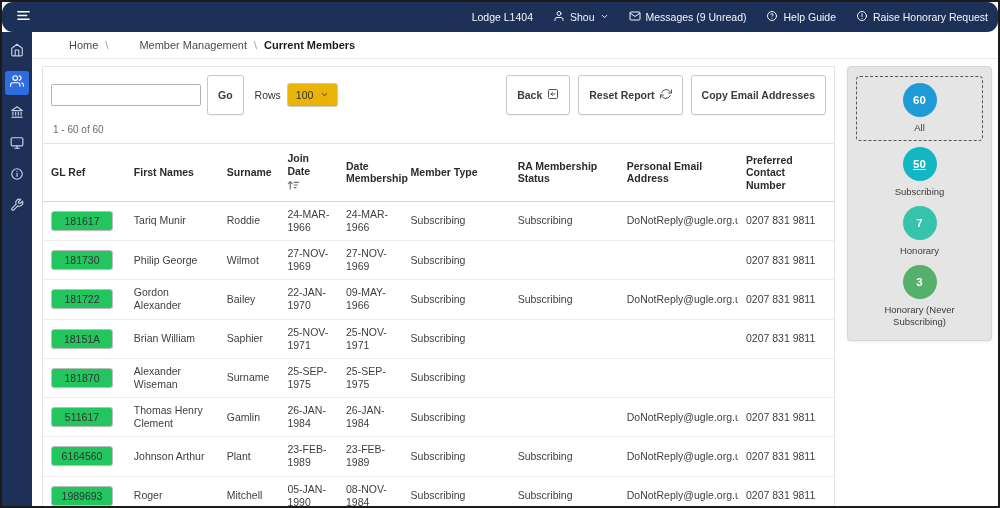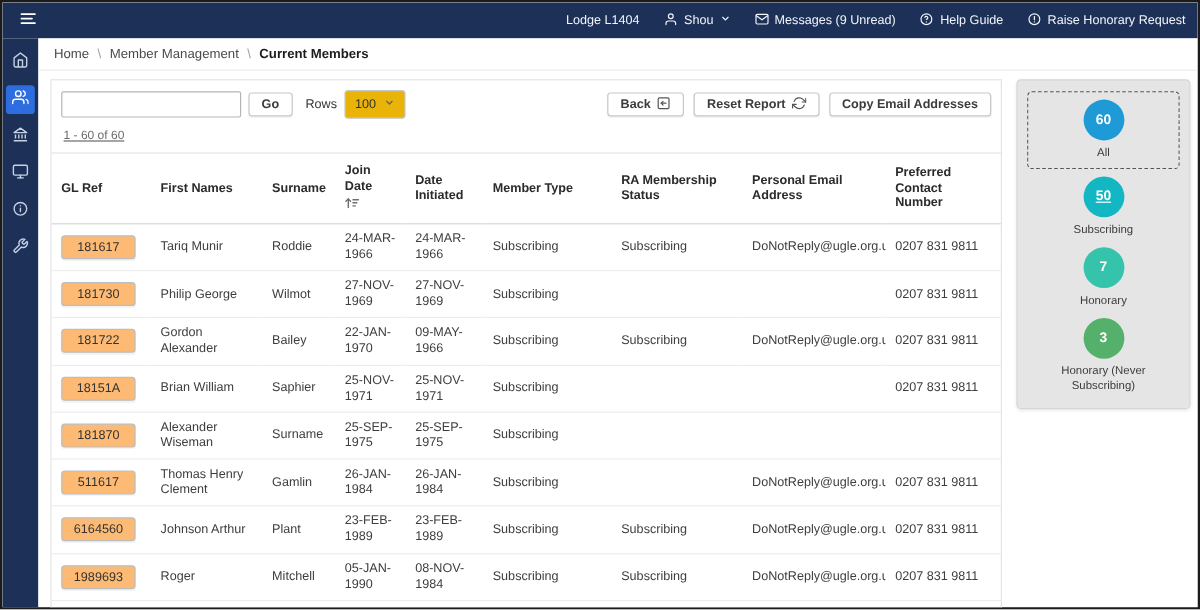--- a/index.html
+++ b/index.html
@@ -1,58 +1,58 @@
 <!DOCTYPE html>
 <html><head>
 <meta charset="utf-8">
 <style>
   * { margin:0; padding:0; box-sizing:border-box; }
   html,body { background:#fff; font-family:"Liberation Sans", sans-serif; }
   .frame { width:1000px; height:508px; border:2px solid #1b1b1b; background:#fff; overflow:hidden; display:flex; flex-direction:column; }
 
   
-  .topbar { flex:0 0 30px; height:30px; background:#1d3057; color:#fff; display:flex; align-items:center; padding:0 10px; }
+  .topbar { flex:0 0 30px; height:30px; background:#1d3057; color:#fff; display:flex; align-items:center; padding:0 10px;border-radius:11px; }
   .hamburger { background:none; border:none; color:#fff; width:22px; height:22px; display:flex; align-items:center; justify-content:center; cursor:pointer; }
   .hamburger svg { width:15px; height:15px; }
   .topbar-right { margin-left:auto; display:flex; align-items:center; gap:20px; font-size:10.5px; }
   .tb-item { display:flex; align-items:center; gap:5px; cursor:pointer; white-space:nowrap; color:#f2f5fa; }
   .tb-item svg { width:12px; height:12px; flex:0 0 auto; }
   .tb-item .chev { width:9px; height:9px; }
 
   
   .app-body { flex:1; display:flex; min-height:0; }
   .sidebar { flex:0 0 30px; width:30px; background:#1d3057; display:flex; flex-direction:column; align-items:center; padding-top:8px; gap:7px; }
   .side-icon { width:24px; height:24px; border-radius:3px; display:flex; align-items:center; justify-content:center; color:#c6d1e4; cursor:pointer; }
   .side-icon svg { width:14px; height:14px; }
   .side-icon.active { background:#2e6de0; color:#fff; }
 
   .main { flex:1; min-width:0; display:flex; flex-direction:column; background:#fff; }
   .breadcrumb { flex:0 0 27px; display:flex; align-items:center; gap:7px; padding:0 13px; font-size:11px; color:#4a4a4a; border-bottom:1px solid #ebebeb; }
-  .breadcrumb a { color:#4a4a4a; text-decoration:none; cursor:pointer; }
+  .breadcrumb a { color:#4a4a4a; text-decoration:none; cursor:pointer;margin-left:24px; }
   .breadcrumb .sep { color:#9aa0a6; }
   .breadcrumb .current { color:#1c1c1c; font-weight:bold; }
 
   .content { flex:1; display:flex; align-items:flex-start; gap:12px; padding:7px 10px 0 10px; min-height:0; }
 
   
   .report { flex:0 0 793px; width:793px; border:1px solid #e4e4e4; background:#fff; }
   .toolbar { display:flex; align-items:center; gap:6px; padding:8px; }
   .search { width:150px; height:22px; border:1px solid #b5b5b5; border-radius:2px; padding:0 6px; font-family:"Liberation Sans",sans-serif; font-size:10.5px; color:#333; }
-  .btn { display:inline-flex; align-items:center; gap:5px; background:#fff; border:1px solid #c8c8c8; border-radius:3px; height:20px; padding:0 10px; font-family:"Liberation Sans",sans-serif; font-size:10.5px; font-weight:bold; color:#3c3c3c; cursor:pointer; box-shadow:0 1px 1px rgba(0,0,0,0.05); white-space:nowrap; }
+  .btn { display:inline-flex; align-items:center; gap:5px; background:#fff; border:1px solid #c8c8c8; border-radius:3px; height:40px; padding:0 10px; font-family:"Liberation Sans",sans-serif; font-size:10.5px; font-weight:bold; color:#3c3c3c; cursor:pointer; box-shadow:0 1px 1px rgba(0,0,0,0.05); white-space:nowrap; }
   .btn svg { width:12px; height:12px; color:#555; }
   .rows-label { font-size:10.5px; color:#333; margin-left:5px; }
   .selectbox { display:inline-flex; align-items:center; gap:7px; border:1px solid #c8c8c8; border-radius:3px; height:24px; padding:0 8px; font-size:10.5px; color:#333; background:#eab308; cursor:pointer; }
   .selectbox svg { width:9px; height:9px; color:#666; }
   .toolbar-right { margin-left:auto; display:flex; gap:8px; }
-  .pagination { font-size:10px; color:#6b6b6b; padding:1px 10px 8px;text-decoration:underline; }
+  .pagination { font-size:10px; color:#6b6b6b; padding:1px 10px 8px; }
 
   table { width:100%; border-collapse:collapse; table-layout:fixed; font-size:10.5px; color:#3e3e3e; }
   thead th { text-align:left; font-weight:bold; color:#2b2b2b; padding:8px; border-top:1px solid #e4e4e4; border-bottom:1px solid #d6d6d6; vertical-align:middle; line-height:1.2; cursor:pointer; }
   tbody td { padding:6px 8px; border-bottom:1px solid #ededed; vertical-align:middle; line-height:1.25; }
-  .glref { background:#fdba74; border:1px solid #bdbdbd; border-radius:3px; width:62px; padding:3px 0; text-align:center; font-family:"Liberation Sans",sans-serif; font-size:10.5px; color:#333; cursor:pointer; box-shadow:0 1px 1px rgba(0,0,0,0.05); }
+  .glref { background:#22c55e; border:1px solid #bdbdbd; border-radius:3px; width:62px; padding:3px 0; text-align:center; font-family:"Liberation Sans",sans-serif; font-size:10.5px; color:#333; cursor:pointer; box-shadow:0 1px 1px rgba(0,0,0,0.05); }
   .nowrap { white-space:nowrap; overflow:hidden; }
   .sort-icon { display:block; margin-top:3px; color:#6f6f6f; }
   .sort-icon svg { width:13px; height:10px; }
 
   
   .summary { flex:0 0 145px; width:145px; border:1px solid #d6d6d6; border-radius:4px; background:#e5e5e5; box-shadow:0 1px 3px rgba(0,0,0,0.08); padding:9px 8px; display:flex; flex-direction:column; align-items:center; }
   .summary-item { display:flex; flex-direction:column; align-items:center; padding:4px; width:100%; cursor:pointer; }
   .summary-item.selected { border:1px dashed #555; border-radius:4px; padding:6px 4px; margin-bottom:2px; }
   .circle { width:34px; height:34px; border-radius:50%; background:#888; color:#fff; font-size:11.5px; font-weight:bold; display:flex; align-items:center; justify-content:center; }
   .slabel { margin-top:5px; font-size:9.5px; color:#3c3c3c; text-align:center; line-height:1.25; }
@@ -237,21 +237,21 @@
                 <th>
                   <span>Join Date</span>
                   <span class="sort-icon"><svg viewBox="0 0 20 14" fill="none" stroke="currentColor" stroke-width="1.8" stroke-linecap="round">
                         <path d="M5 13V2"></path>
                         <path d="M2 5l3-3 3 3"></path>
                         <path d="M11 3h7"></path>
                         <path d="M11 7h5"></path>
                         <path d="M11 11h3"></path>
                       </svg></span>
                 </th>
-                <th>Date Initiated</th>
+                <th>Date Membership</th>
                 <th>Member Type</th>
                 <th>RA Membership Status</th>
                 <th>Personal Email Address</th>
                 <th>Preferred Contact Number</th>
               </tr>
             </thead>
             <tbody>
               <tr>
                   <td><button class="glref">181617</button></td>
                   <td>Tariq Munir</td>

